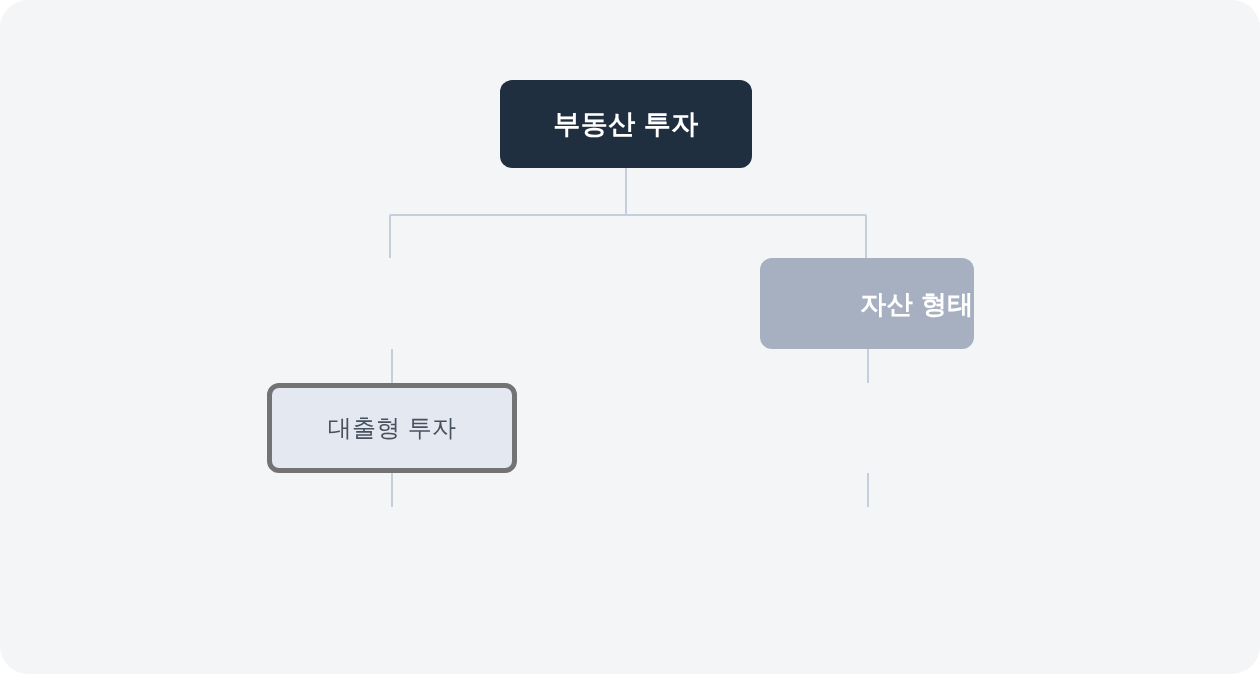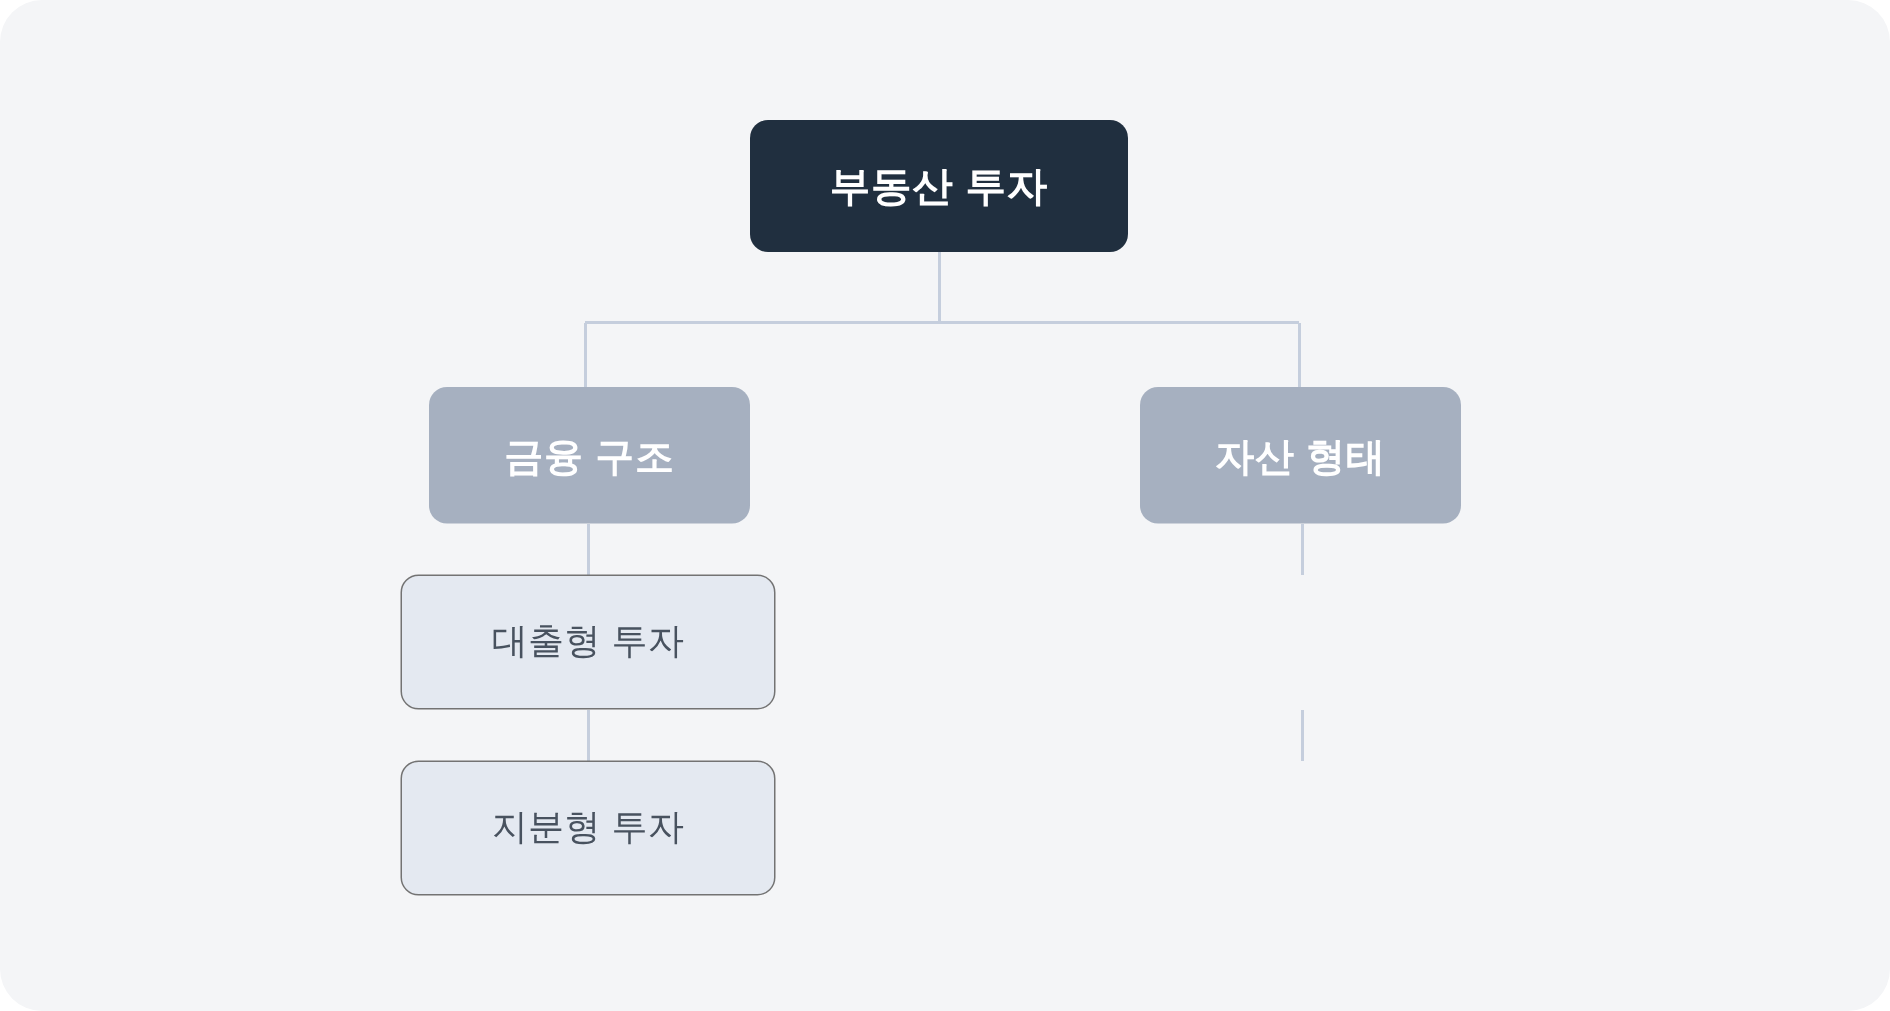--- a/index.html
+++ b/index.html
@@ -64,27 +64,27 @@
     width: 214px;
     height: 91px;
     background: #a6b0c0;
     border-radius: 12px;
     color: #ffffff;
     font-size: 26px;
     font-weight: bold;
     letter-spacing: 0.5px;
   }
   .node-branch.left  { left: 286px; }
-  .node-branch.right { left: 760px; }
+  .node-branch.right { left: 760px; justify-content: flex-end; }
 
   .node-leaf {
     width: 250px;
     height: 90px;
     background: #e4e9f1;
-    border: 1px solid #737373;
+    border: 5px solid #737373;
     border-radius: 12px;
     color: #48525f;
     font-size: 24px;
     font-weight: normal;
     letter-spacing: 0.3px;
   }
   .node-leaf.left  { left: 267px; }
   .node-leaf.right { left: 743px; }
   .node-leaf.row1  { top: 383px; }
   .node-leaf.row2  { top: 507px; }
@@ -114,31 +114,25 @@
 
       <path d="M392,473 L392,507"></path>
       <path d="M868,473 L868,507"></path>
     </g>
   </svg>
 
   <div class="node node-root">
     <span class="node-label">부동산 투자</span>
   </div>
 
-  <div class="node node-branch left">
-    <span class="node-label">금융 구조</span>
-  </div>
 
   <div class="node node-branch right">
     <span class="node-label">자산 형태</span>
   </div>
 
   <div class="node node-leaf left row1">
     <span class="node-label">대출형 투자</span>
   </div>
 
-  <div class="node node-leaf left row2">
-    <span class="node-label">지분형 투자</span>
-  </div>
 
 
 
 </div>
 
 </body></html>

